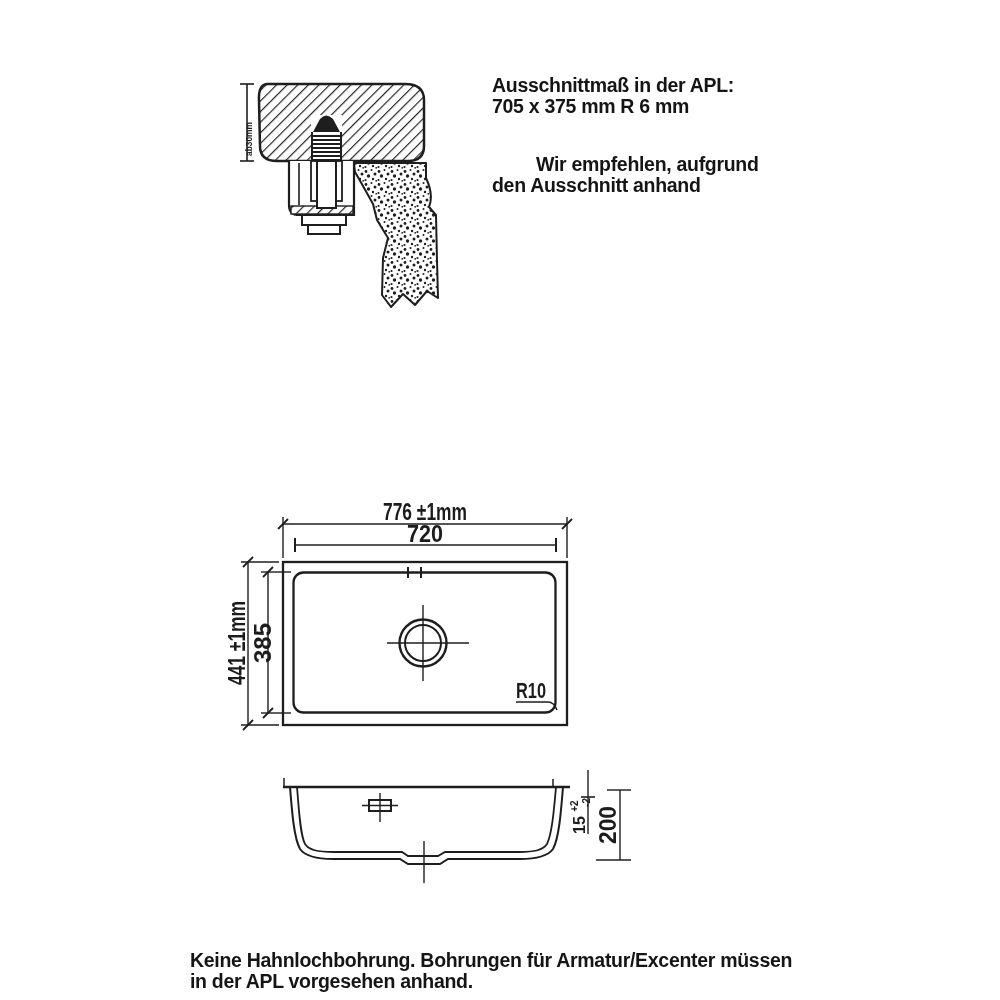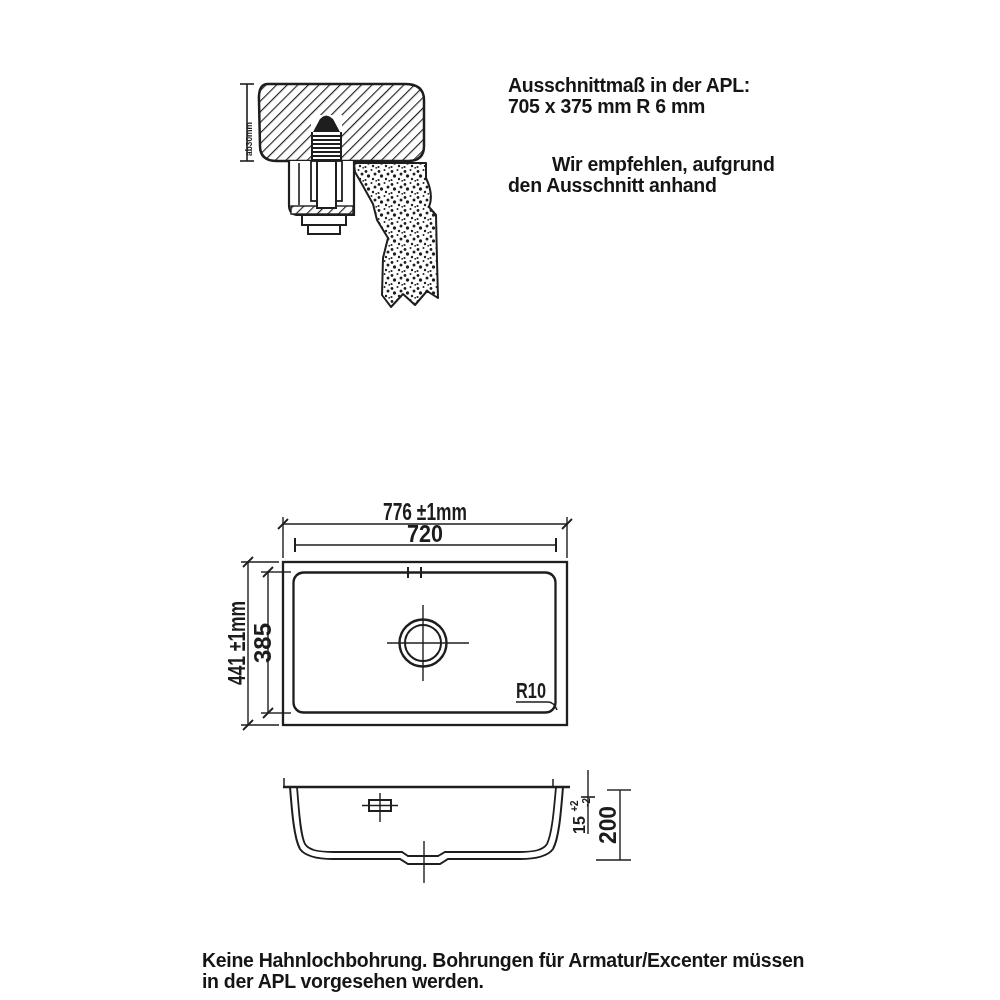--- a/index.html
+++ b/index.html
@@ -2,23 +2,23 @@
 <html><head>
 <meta charset="utf-8">
 <style>
   html,body{margin:0;padding:0;}
   body{
     width:1000px;height:1000px;position:relative;background:#ffffff;
     font-family:"Liberation Sans", sans-serif;color:#161616;overflow:hidden;
   }
   #drawing{position:absolute;left:0;top:0;}
   .txtblock{position:absolute;font-weight:bold;font-size:19.5px;line-height:20.5px;letter-spacing:-0.3px;color:#151515;}
-  .note{left:508px;top:75px;width:300px;}
+  .note{left:492px;top:75px;width:300px;}
   .note .para-gap{margin-top:38px;margin-left:44px;}
-  .footer{left:202px;top:950px;width:660px;}
+  .footer{left:190px;top:950px;width:660px;}
   svg text{font-family:"Liberation Sans", sans-serif;fill:#1c1c1c;font-weight:bold;}
   .ink{stroke:#1e1e1e;}
 </style>
 </head>
 <body>
 
 <svg id="drawing" width="1000" height="1000" viewBox="0 0 1000 1000">
   <defs>
     <pattern id="hatch" width="7.5" height="7.5" patternUnits="userSpaceOnUse" patternTransform="rotate(45)">
       <rect width="7.5" height="7.5" fill="#ffffff"></rect>
@@ -166,14 +166,14 @@
 
 <div class="txtblock note">
   <div>Ausschnittmaß in der APL:</div>
   <div>705 x 375 mm R 6 mm</div>
   <div class="para-gap">Wir empfehlen, aufgrund</div>
   <div>den Ausschnitt anhand</div>
 </div>
 
 <div class="txtblock footer">
   <div>Keine Hahnlochbohrung. Bohrungen für Armatur/Excenter müssen</div>
-  <div>in der APL vorgesehen werden.</div>
+  <div>in der APL vorgesehen anhand.</div>
 </div>
 
 </body></html>

